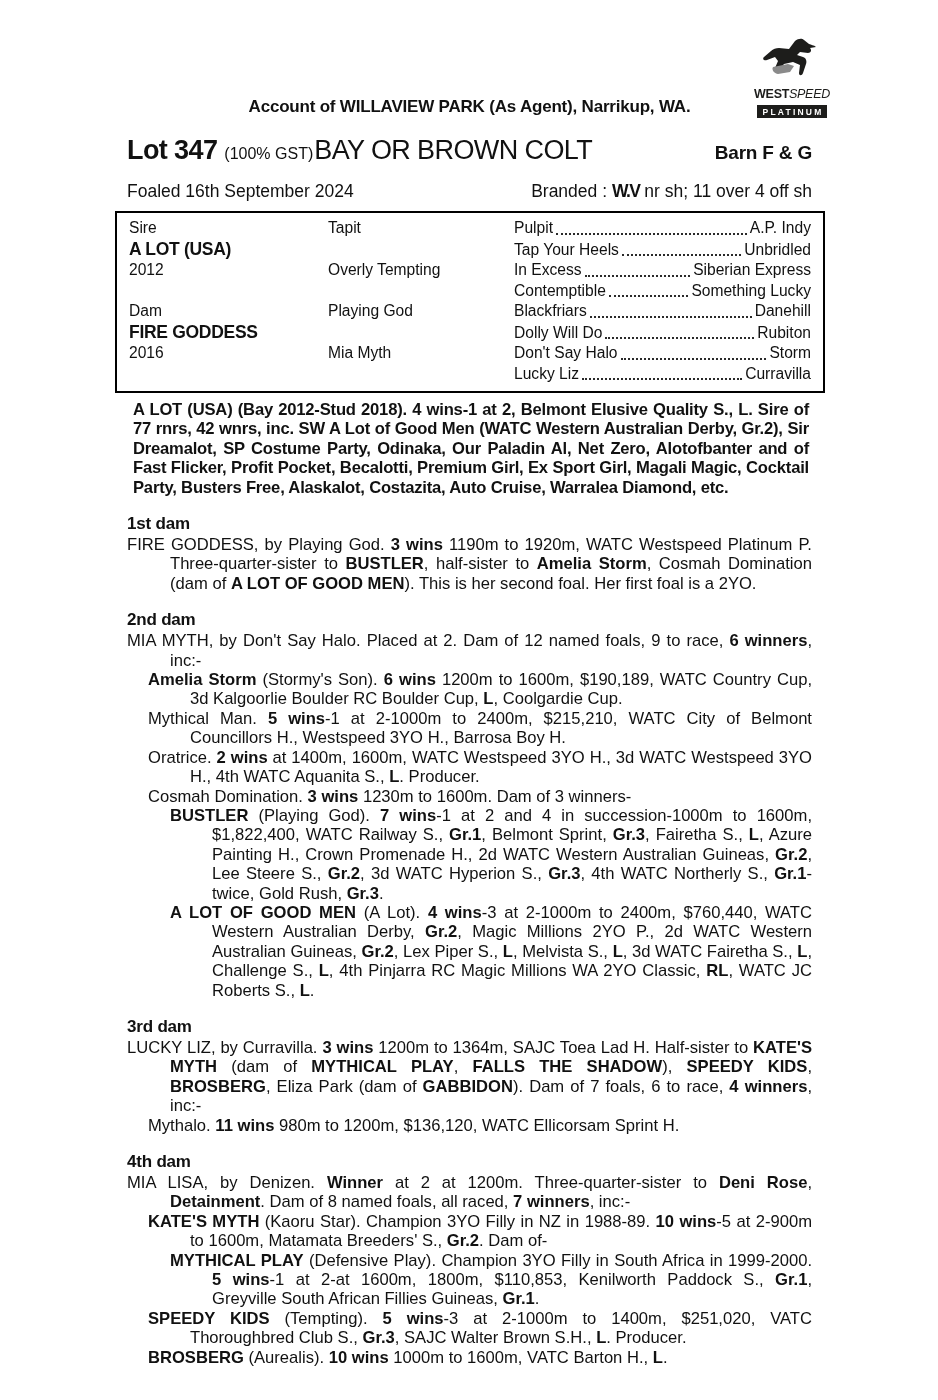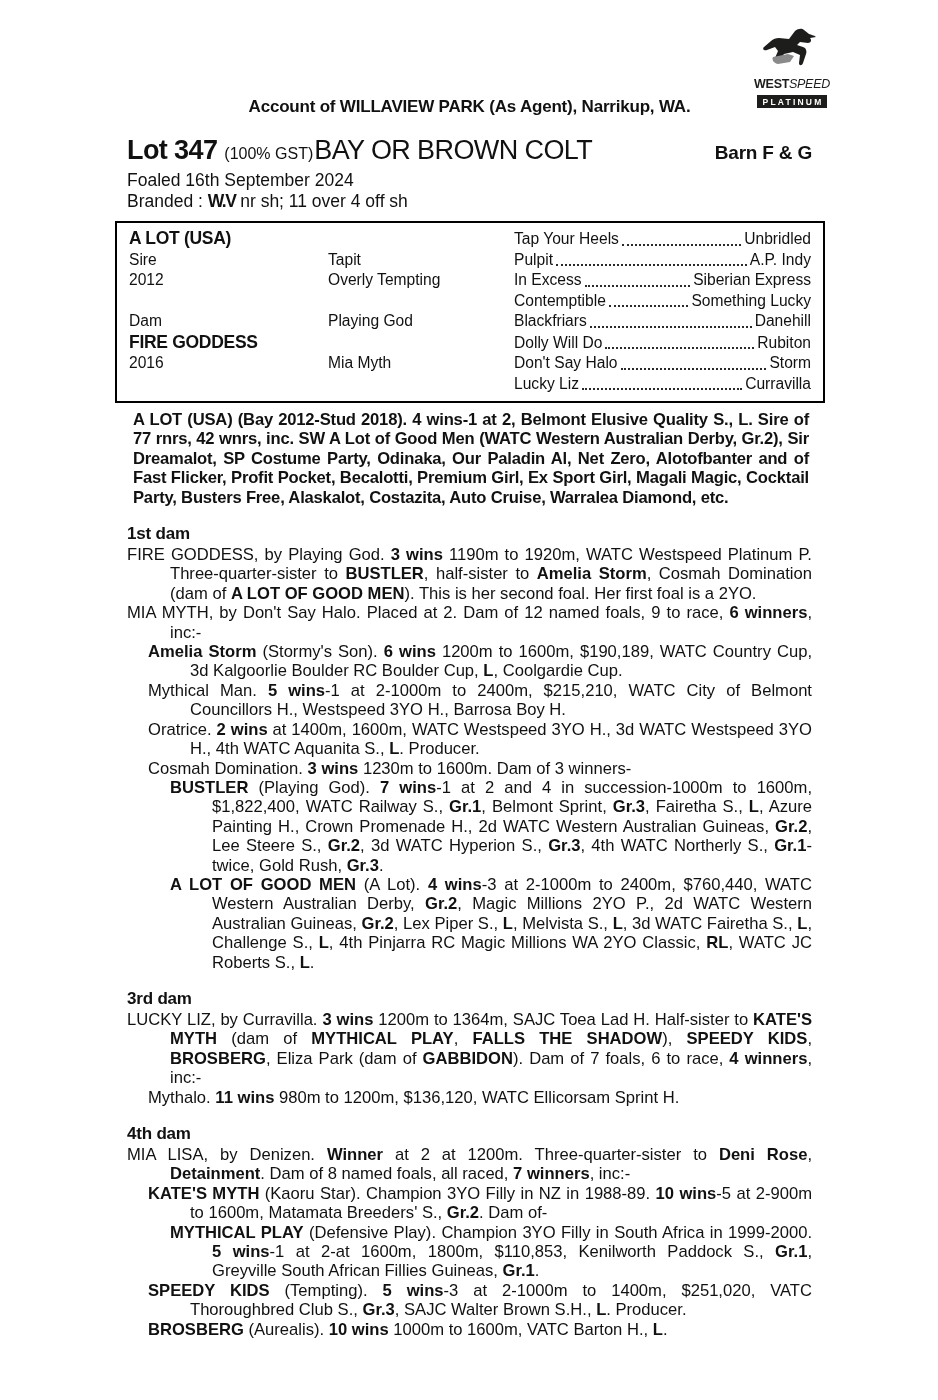--- a/index.html
+++ b/index.html
@@ -1,33 +1,33 @@
 <!DOCTYPE html>
 <html><head>
 <meta charset="utf-8">
 <style>
   html,body{margin:0;padding:0;background:#fff;}
   .page{position:relative;width:938px;height:1400px;background:#ffffff;color:#111;
         font-family:"Liberation Sans", sans-serif;overflow:hidden;}
   .content{position:absolute;left:127px;top:0;width:685px;}
   
-  .logo{position:absolute;left:750px;top:28px;width:84px;text-align:center;}
+  .logo{position:absolute;left:750px;top:38px;width:84px;text-align:center;}
   .logo-text{font-size:12.5px;line-height:13px;color:#1d1d1b;white-space:nowrap;}
   .logo-text .lw{font-weight:bold;letter-spacing:-0.3px;}
   .logo-text .ls{font-style:italic;font-weight:300;letter-spacing:-0.3px;}
   .logo-plat{display:inline-block;background:#1d1d1b;color:#fff;font-size:8.5px;font-weight:bold;
              letter-spacing:2.2px;padding:2px 4px 1px 6px;margin-top:1px;}
   
   .account{font-weight:bold;font-size:17px;margin-top:97px;text-align:center;letter-spacing:-0.2px;}
   .lotline{display:flex;align-items:baseline;margin-top:5px;}
   .lot{font-size:27px;font-weight:bold;letter-spacing:-0.6px;}
   .gst{font-size:16px;margin-left:7px;margin-top:23px;}
   .colt-title{font-size:27px;font-weight:normal;letter-spacing:-0.6px;margin-left:1px;}
   .barn{margin-left:auto;font-size:19px;font-weight:bold;letter-spacing:-0.2px;}
-  .foalline{display:flex;justify-content:space-between;font-size:17.5px;margin-top:4px;flex-direction:column;}
+  .foalline{display:flex;justify-content:space-between;font-size:17.5px;margin-top:15px;}
   .brandmark{font-weight:bold;letter-spacing:-1.5px;}
   
   .pedbox{margin-top:9px;margin-left:-12px;width:682px;border:2px solid #000;padding:5px 12px 7px;}
   .ped-row{display:flex;align-items:baseline;line-height:20.5px;font-size:15.6px;}
   .ped-c1{width:199px;}
   .ped-c2{width:186px;}
   .ped-c3{flex:1;display:flex;align-items:baseline;}
   .ped-name{font-size:17.5px;font-weight:bold;letter-spacing:-0.3px;}
   .leader{flex:1 1 auto;min-width:14px;border-bottom:2px dotted #2a2a2a;margin:0 3px 4px;align-self:flex-end;}
   
@@ -66,35 +66,35 @@
       <span class="barn">Barn F &amp; G</span>
     </div>
 
     <div class="foalline">
       <span>Foaled 16th September 2024</span>
       <span><span>Branded : </span><span class="brandmark">W.V</span><span> nr sh; 11 over 4 off sh</span></span>
     </div>
 
     <div class="pedbox" id="pedbox">
         <div class="ped-row">
+          <div class="ped-c1">Sire</div>
+          <div class="ped-c2">Tapit</div>
+          <div class="ped-c3">
+            <span>Pulpit</span>
+            <span class="leader"></span>
+            <span>A.P. Indy</span>
+          </div>
+        </div>
+        <div class="ped-row">
           <div class="ped-c1 ped-name">A LOT (USA)</div>
           <div class="ped-c2"></div>
           <div class="ped-c3">
             <span>Tap Your Heels</span>
             <span class="leader"></span>
             <span>Unbridled</span>
-          </div>
-        </div>
-        <div class="ped-row">
-          <div class="ped-c1">Sire</div>
-          <div class="ped-c2">Tapit</div>
-          <div class="ped-c3">
-            <span>Pulpit</span>
-            <span class="leader"></span>
-            <span>A.P. Indy</span>
           </div>
         </div>
         <div class="ped-row">
           <div class="ped-c1">2012</div>
           <div class="ped-c2">Overly Tempting</div>
           <div class="ped-c3">
             <span>In Excess</span>
             <span class="leader"></span>
             <span>Siberian Express</span>
           </div>
@@ -144,20 +144,21 @@
             <span>Curravilla</span>
           </div>
         </div>
       </div>
 
     <div class="sire-summary">A LOT (USA) (Bay 2012-Stud 2018). 4 wins-1 at 2, Belmont Elusive Quality S., L. Sire of 77 rnrs, 42 wnrs, inc. SW A Lot of Good Men (WATC Western Australian Derby, Gr.2), Sir Dreamalot, SP Costume Party, Odinaka, Our Paladin Al, Net Zero, Alotofbanter and of Fast Flicker, Profit Pocket, Becalotti, Premium Girl, Ex Sport Girl, Magali Magic, Cocktail Party, Busters Free, Alaskalot, Costazita, Auto Cruise, Warralea Diamond, etc.</div>
 
     <div id="dam-sections">
         <div class="dam-heading">1st dam</div>
         <p class="p l0"><span>FIRE GODDESS, by Playing God. </span><span class="b">3 wins</span><span> 1190m to 1920m, WATC Westspeed Platinum P. Three-quarter-sister to </span><span class="b">BUSTLER</span><span>, half-sister to </span><span class="b">Amelia Storm</span><span>, Cosmah Domination (dam of </span><span class="b">A LOT OF GOOD MEN</span><span>). This is her second foal. Her first foal is a 2YO.</span></p>
+        <div class="dam-heading">2nd dam</div>
         <p class="p l0"><span>MIA MYTH, by Don't Say Halo. Placed at 2. Dam of 12 named foals, 9 to race, </span><span class="b">6 winners</span><span>, inc:-</span></p>
         <p class="p l1"><span class="b">Amelia Storm</span><span> (Stormy's Son). </span><span class="b">6 wins</span><span> 1200m to 1600m, $190,189, WATC Country Cup, 3d Kalgoorlie Boulder RC Boulder Cup, </span><span class="b">L</span><span>, Coolgardie Cup.</span></p>
         <p class="p l1"><span>Mythical Man. </span><span class="b">5 wins</span><span>-1 at 2-1000m to 2400m, $215,210, WATC City of Belmont Councillors H., Westspeed 3YO H., Barrosa Boy H.</span></p>
         <p class="p l1"><span>Oratrice. </span><span class="b">2 wins</span><span> at 1400m, 1600m, WATC Westspeed 3YO H., 3d WATC Westspeed 3YO H., 4th WATC Aquanita S., </span><span class="b">L</span><span>. Producer.</span></p>
         <p class="p l1"><span>Cosmah Domination. </span><span class="b">3 wins</span><span> 1230m to 1600m. Dam of 3 winners-</span></p>
         <p class="p l2"><span class="b">BUSTLER</span><span> (Playing God). </span><span class="b">7 wins</span><span>-1 at 2 and 4 in succession-1000m to 1600m, $1,822,400, WATC Railway S., </span><span class="b">Gr.1</span><span>, Belmont Sprint, </span><span class="b">Gr.3</span><span>, Fairetha S., </span><span class="b">L</span><span>, Azure Painting H., Crown Promenade H., 2d WATC Western Australian Guineas, </span><span class="b">Gr.2</span><span>, Lee Steere S., </span><span class="b">Gr.2</span><span>, 3d WATC Hyperion S., </span><span class="b">Gr.3</span><span>, 4th WATC Northerly S., </span><span class="b">Gr.1</span><span>-twice, Gold Rush, </span><span class="b">Gr.3</span><span>.</span></p>
         <p class="p l2"><span class="b">A LOT OF GOOD MEN</span><span> (A Lot). </span><span class="b">4 wins</span><span>-3 at 2-1000m to 2400m, $760,440, WATC Western Australian Derby, </span><span class="b">Gr.2</span><span>, Magic Millions 2YO P., 2d WATC Western Australian Guineas, </span><span class="b">Gr.2</span><span>, Lex Piper S., </span><span class="b">L</span><span>, Melvista S., </span><span class="b">L</span><span>, 3d WATC Fairetha S., </span><span class="b">L</span><span>, Challenge S., </span><span class="b">L</span><span>, 4th Pinjarra RC Magic Millions WA 2YO Classic, </span><span class="b">RL</span><span>, WATC JC Roberts S., </span><span class="b">L</span><span>.</span></p>
         <div class="dam-heading">3rd dam</div>
         <p class="p l0"><span>LUCKY LIZ, by Curravilla. </span><span class="b">3 wins</span><span> 1200m to 1364m, SAJC Toea Lad H. Half-sister to </span><span class="b">KATE'S MYTH</span><span> (dam of </span><span class="b">MYTHICAL PLAY</span><span>, </span><span class="b">FALLS THE SHADOW</span><span>), </span><span class="b">SPEEDY KIDS</span><span>, </span><span class="b">BROSBERG</span><span>, Eliza Park (dam of </span><span class="b">GABBIDON</span><span>). Dam of 7 foals, 6 to race, </span><span class="b">4 winners</span><span>, inc:-</span></p>
         <p class="p l1"><span>Mythalo. </span><span class="b">11 wins</span><span> 980m to 1200m, $136,120, WATC Ellicorsam Sprint H.</span></p>

